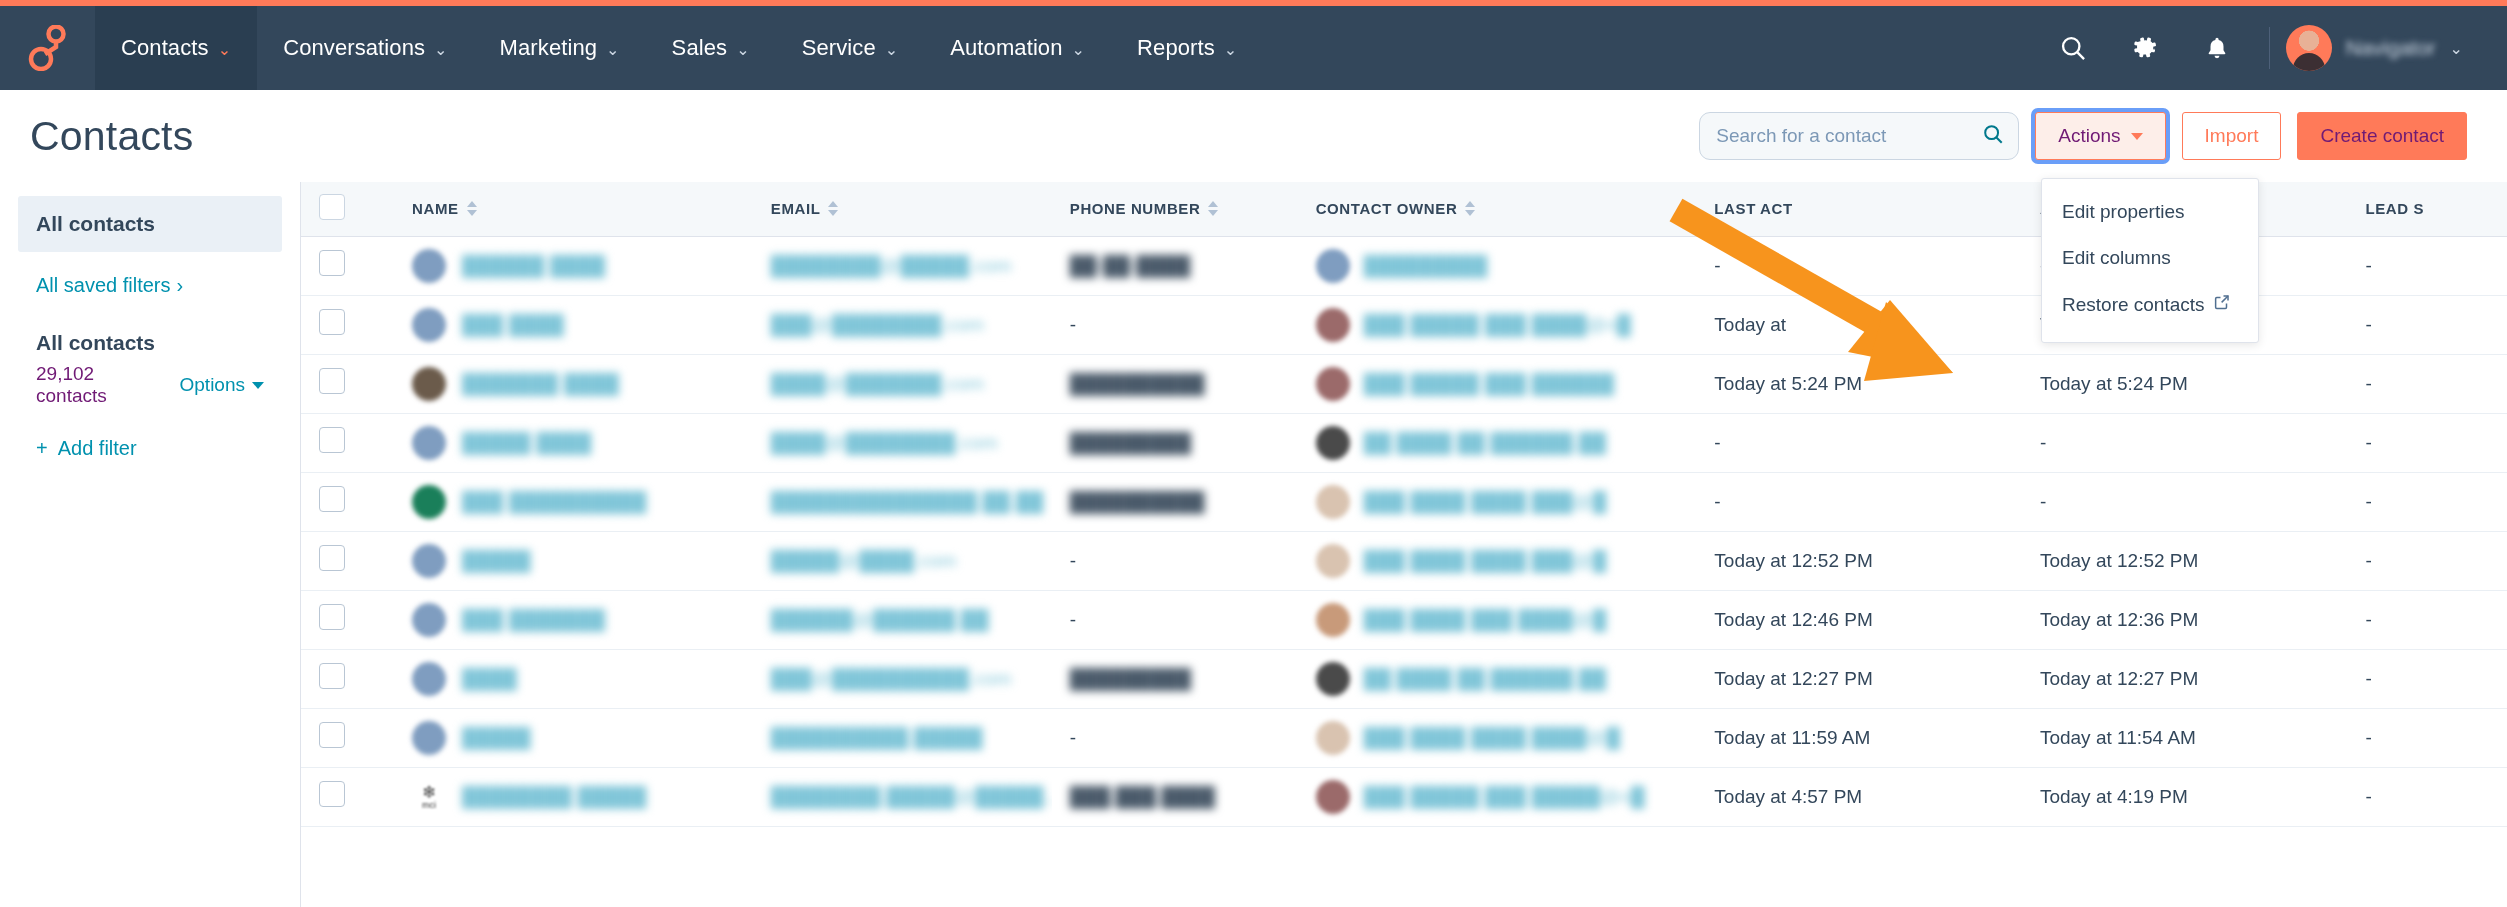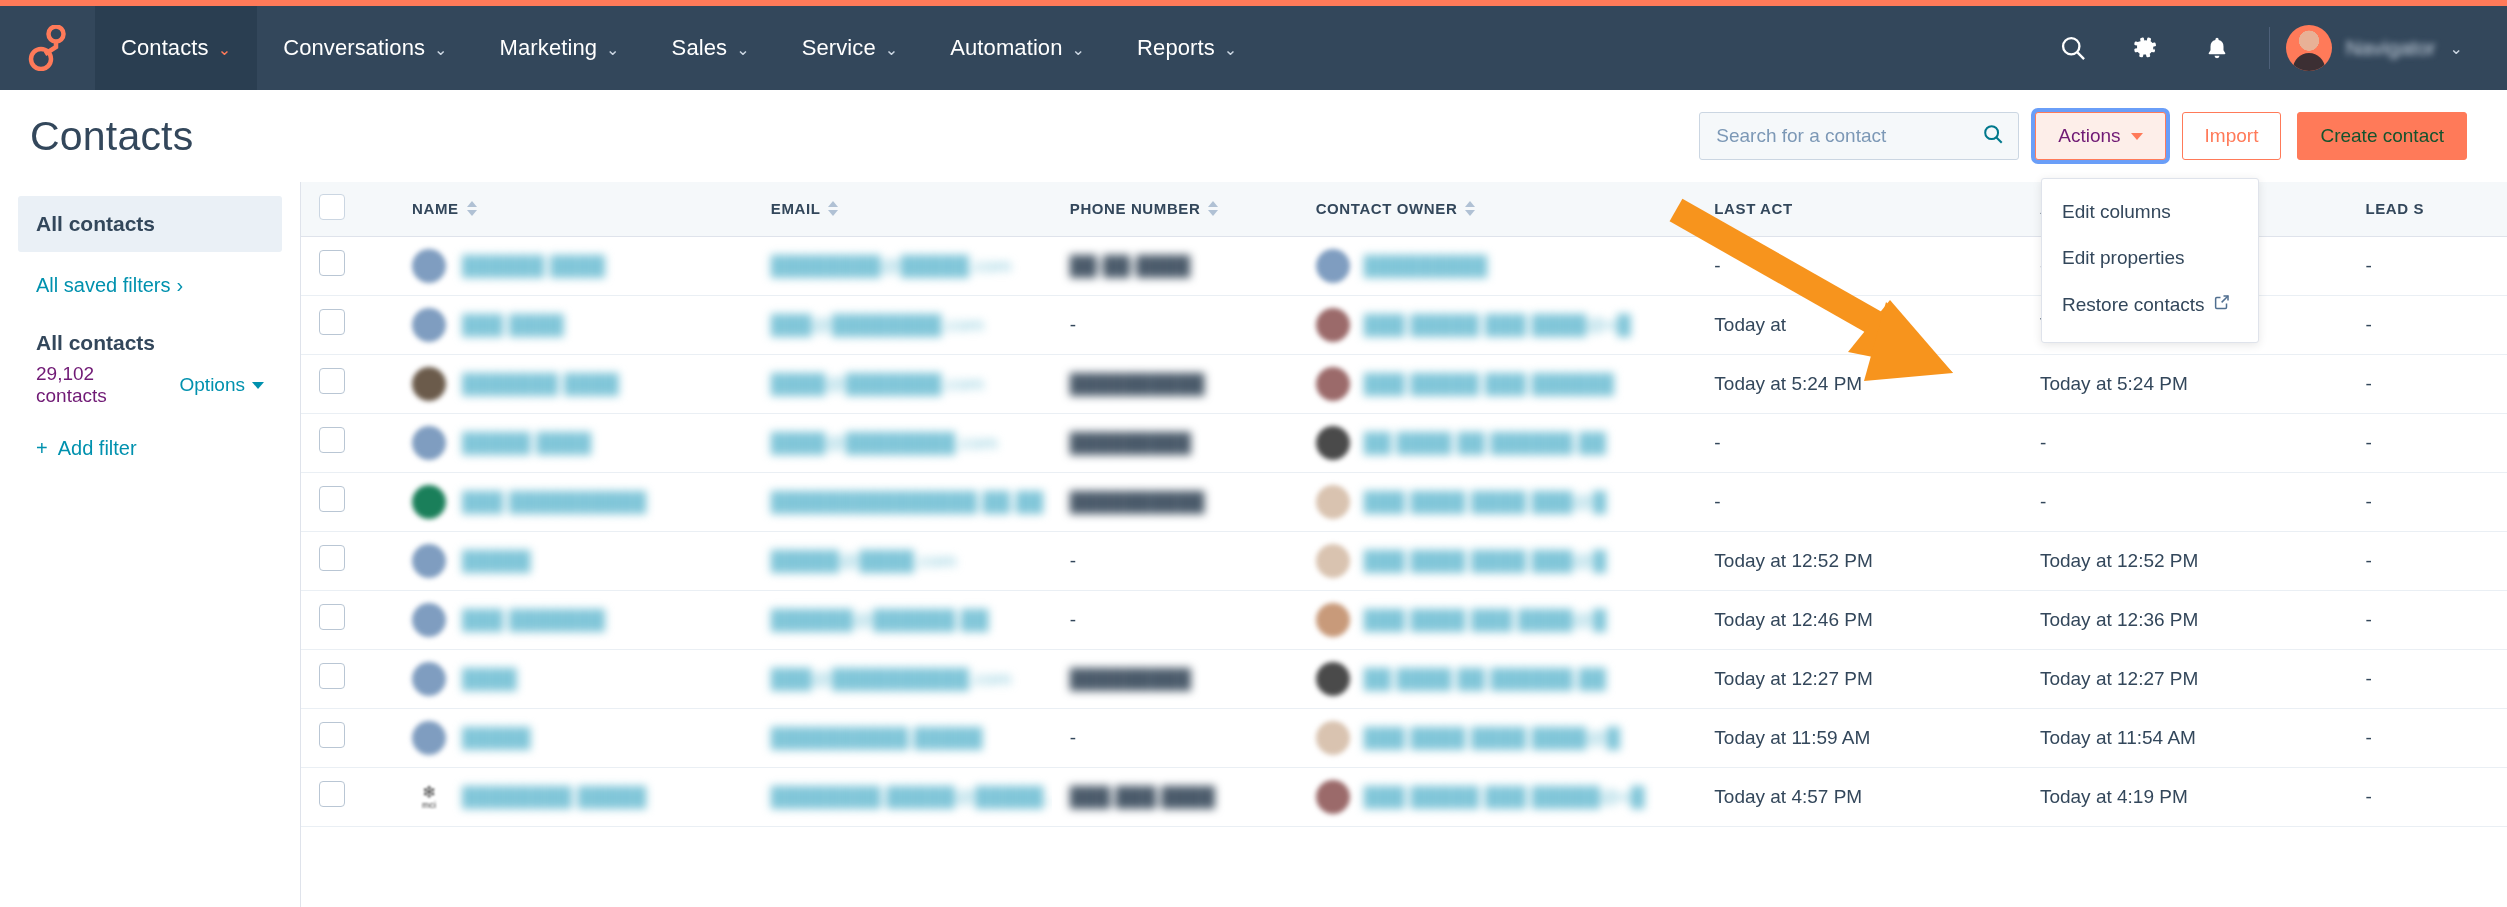--- a/index.html
+++ b/index.html
@@ -61,21 +61,21 @@
 
   
   .page-header {
     height: 92px; display:flex; align-items:center;
     padding: 0 40px 0 30px; background:#fff;
   }
   .page-title { font-size: 41px; color:#33475b; font-weight: 400; letter-spacing:.2px; }
   .header-actions { margin-left:auto; display:flex; align-items:center; gap: 16px; position:relative; }
 
   .search-box {
-    width: 320px; height: 48px; border:1px solid #cbd6e2; border-radius:3px;
+    width: 320px; height: 48px; border:1px solid #cbd6e2; border-radius:11px;
     background:#f5f8fa; display:flex; align-items:center;
     padding: 0 14px 0 16px; gap:8px;
   }
   .search-box input {
     border:none; outline:none; background:transparent; flex:1;
     font-size:19px; color:#33475b; font-family:inherit;
   }
   .search-box input::placeholder { color:#7c98b6; }
 
   .btn {
@@ -85,21 +85,21 @@
   }
   .btn-actions {
     border:1px solid #ff7a59; background:#fdeee9; color:#701a75;
     box-shadow: 0 0 0 4px #6a9ef8; position: relative; z-index: 31;
   }
   .btn-actions .caret {
     width:0;height:0;border-left:6px solid transparent;border-right:6px solid transparent;
     border-top:7px solid #ff7a59; margin-left:2px;
   }
   .btn-import { border:1px solid #ff7a59; background:#fff; color:#ff7a59; }
-  .btn-create { border:1px solid #ff7a59; background:#ff7a59; color:#14532d; }
+  .btn-create { border:1px solid #ff7a59; background:#ff7a59; color:#701a75; }
 
   
   .dropdown {
     position:absolute; top: 66px; right: 208px; width: 218px;
     background:#fff; border:1px solid #dfe3eb; border-radius:3px;
     box-shadow: 0 2px 10px rgba(0,0,0,.10);
     padding: 10px 0 14px; z-index: 30;
   }
   .dd-item {
     padding: 12px 20px; font-size:19px; color:#33475b; cursor:pointer;
@@ -277,24 +277,24 @@
       <button class="btn btn-import">
         <span>Import</span>
       </button>
 
       <button class="btn btn-create">
         <span>Create contact</span>
       </button>
 
       <div class="dropdown">
         <div class="dd-item">
-          <span>Edit columns</span>
+          <span>Edit properties</span>
         </div>
         <div class="dd-item">
-          <span>Edit properties</span>
+          <span>Edit columns</span>
         </div>
         <div class="dd-item">
           <span>Restore contacts</span>
           <span>
             <svg width="18" height="18" viewBox="0 0 24 24" fill="none" stroke="#516f90" stroke-width="2">
               <path d="M14 4h6v6"></path>
                 <path d="M20 4l-8.5 8.5"></path>
               <path d="M18 14v5a1.5 1.5 0 0 1-1.5 1.5H5A1.5 1.5 0 0 1 3.5 19V7.5A1.5 1.5 0 0 1 5 6h5"></path>
             </svg>
           </span>

